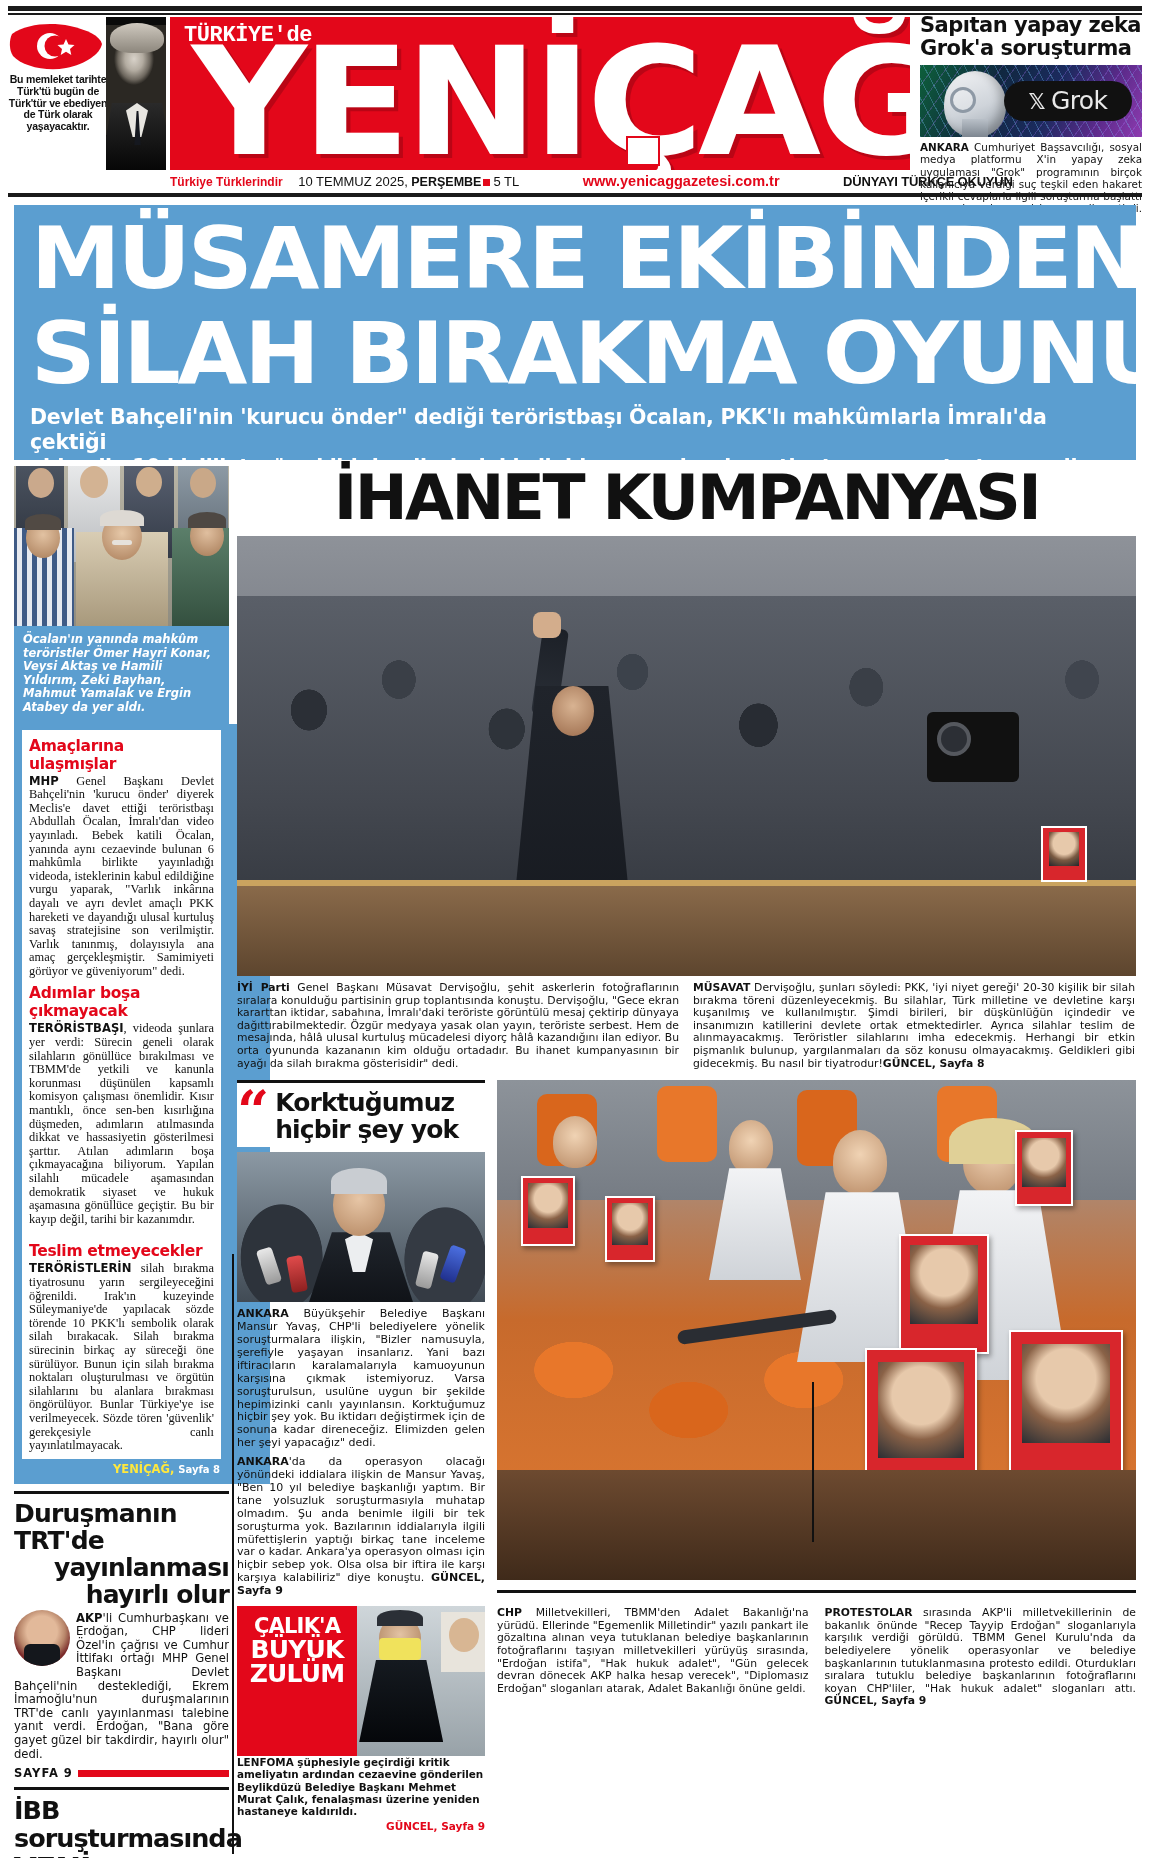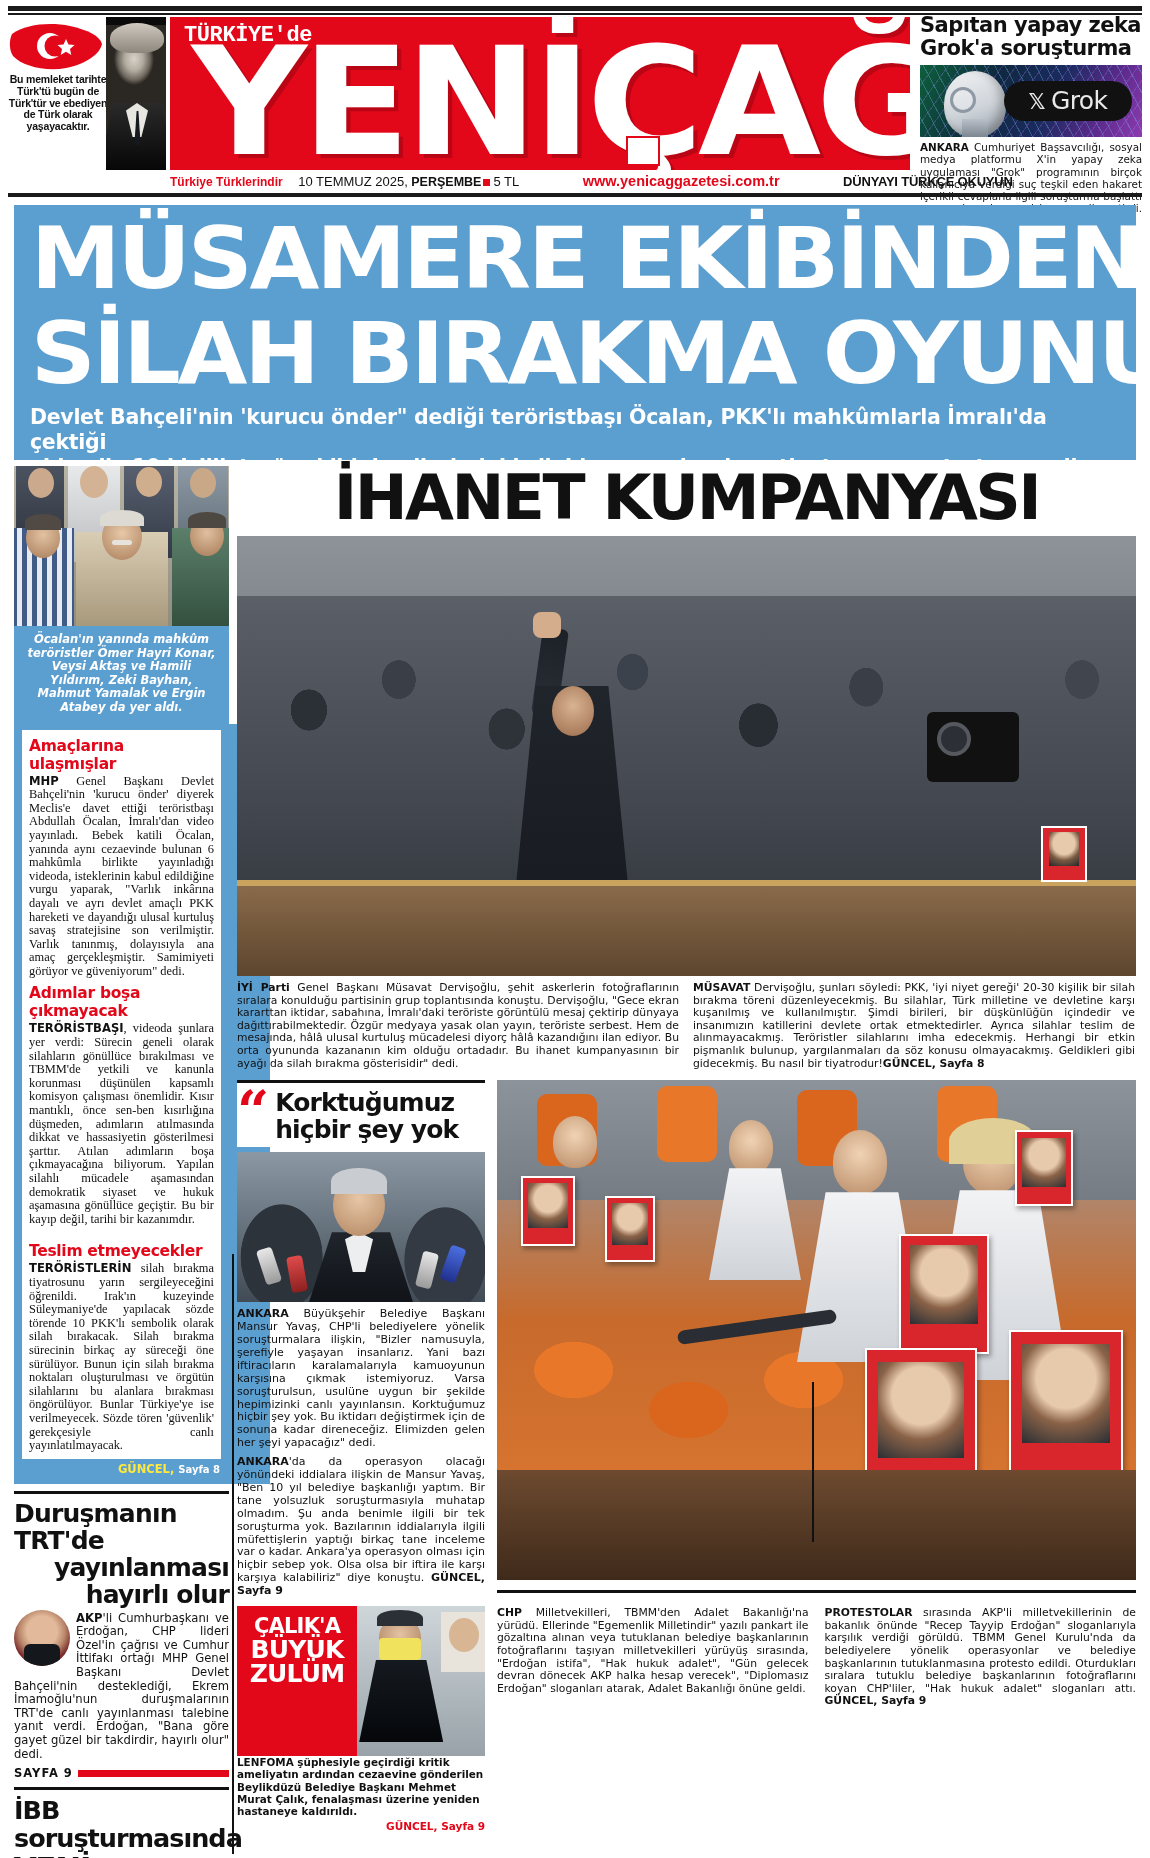--- a/index.html
+++ b/index.html
@@ -150,21 +150,21 @@
   .rightarea { position:absolute; left:237px; top:466px; width:899px; }
 
   .photo-group {
     width:215px; height:160px; position:relative; overflow:hidden;
     background:#8d8f86;
   }
 
   .blue-caption {
     background:#5b9ed0; color:#fff; padding:7px 9px 9px 9px; width:215px;
     font-size:11.5px; line-height:13.6px; font-weight:700; font-style:italic;
-    text-align:center; font-family:"DejaVu Sans", sans-serif;
+    text-align:left; font-family:"DejaVu Sans", sans-serif;
   }
   .white-box { background:#fff; margin:0 8px; padding:7px 7px 6px 7px; width:199px; }
   .wb-head {
     color:#e3071a; font-weight:800; font-size:15.5px; line-height:18px;
     font-family:"DejaVu Sans", sans-serif; letter-spacing:-0.3px; margin-bottom:2px;
   }
   .wb-body {
     font-family:"Liberation Serif", serif; font-size:12.4px; line-height:13.6px;
     text-align:justify; text-indent:0;
   }
@@ -498,21 +498,21 @@
         <div class="wb-head">Amaçlarına ulaşmışlar</div>
         <div class="wb-body"><b>MHP</b><span> Genel Başkanı Devlet Bahçeli'nin 'kurucu önder' diyerek Meclis'e davet ettiği teröristbaşı Abdullah Öcalan, İmralı'dan video yayınladı. Bebek katili Öcalan, yanında aynı cezaevinde bulunan 6 mahkûmla birlikte yayınladığı videoda, isteklerinin kabul edildiğine vurgu yaparak, "Varlık inkârına dayalı ve ayrı devlet amaçlı PKK hareketi ve dayandığı ulusal kurtuluş savaş stratejisine son verilmiştir. Varlık tanınmış, dolayısıyla ana amaç gerçekleşmiştir. Samimiyeti görüyor ve güveniyorum" dedi.</span></div>
 
         <div class="wb-head" style="margin-top:6px">Adımlar boşa çıkmayacak</div>
         <div class="wb-body"><b>TERÖRİSTBAŞI</b><span>, videoda şunlara yer verdi: Sürecin geneli olarak silahların gönüllüce bırakılması ve TBMM'de yetkili ve kanunla korunması düşünülen kapsamlı komisyon çalışması önemlidir. Kısır mantıklı, önce sen-ben kısırlığına düşmeden, adımların atılmasında dikkat ve hassasiyetin gösterilmesi şarttır. Atılan adımların boşa çıkmayacağına biliyorum. Yapılan silahlı mücadele aşamasından demokratik siyaset ve hukuk aşamasına gönüllüce geçiştir. Bu bir kayıp değil, tarihi bir kazanımdır.</span></div>
 
         <div class="wb-head" style="margin-top:16px">Teslim etmeyecekler</div>
         <div class="wb-body"><b>TERÖRİSTLERİN</b><span> silah bırakma tiyatrosunu yarın sergileyeceğini öğrenildi. Irak'ın kuzeyinde Süleymaniye'de yapılacak sözde törende 10 PKK'lı sembolik olarak silah bırakacak. Silah bırakma sürecinin birkaç ay süreceği öne sürülüyor. Bunun için silah bırakma noktaları oluşturulması ve örgütün silahlarını bu alanlara bırakması öngörülüyor. Bunlar Türkiye'ye ise verilmeyecek. Sözde tören 'güvenlik' gerekçesiyle canlı yayınlatılmayacak.</span></div>
       </div>
       <div class="blue-foot">
-        <span>GÜNCEL,</span>
+        <span>YENİÇAĞ,</span>
         <span class="s">Sayfa 8</span>
       </div>
     </div>
 
     <div class="hr-blk"></div>
 
     <div>
       <div class="art-title">
         <span>Duruşmanın TRT'de</span>
         <span class="r2">yayınlanması</span>

